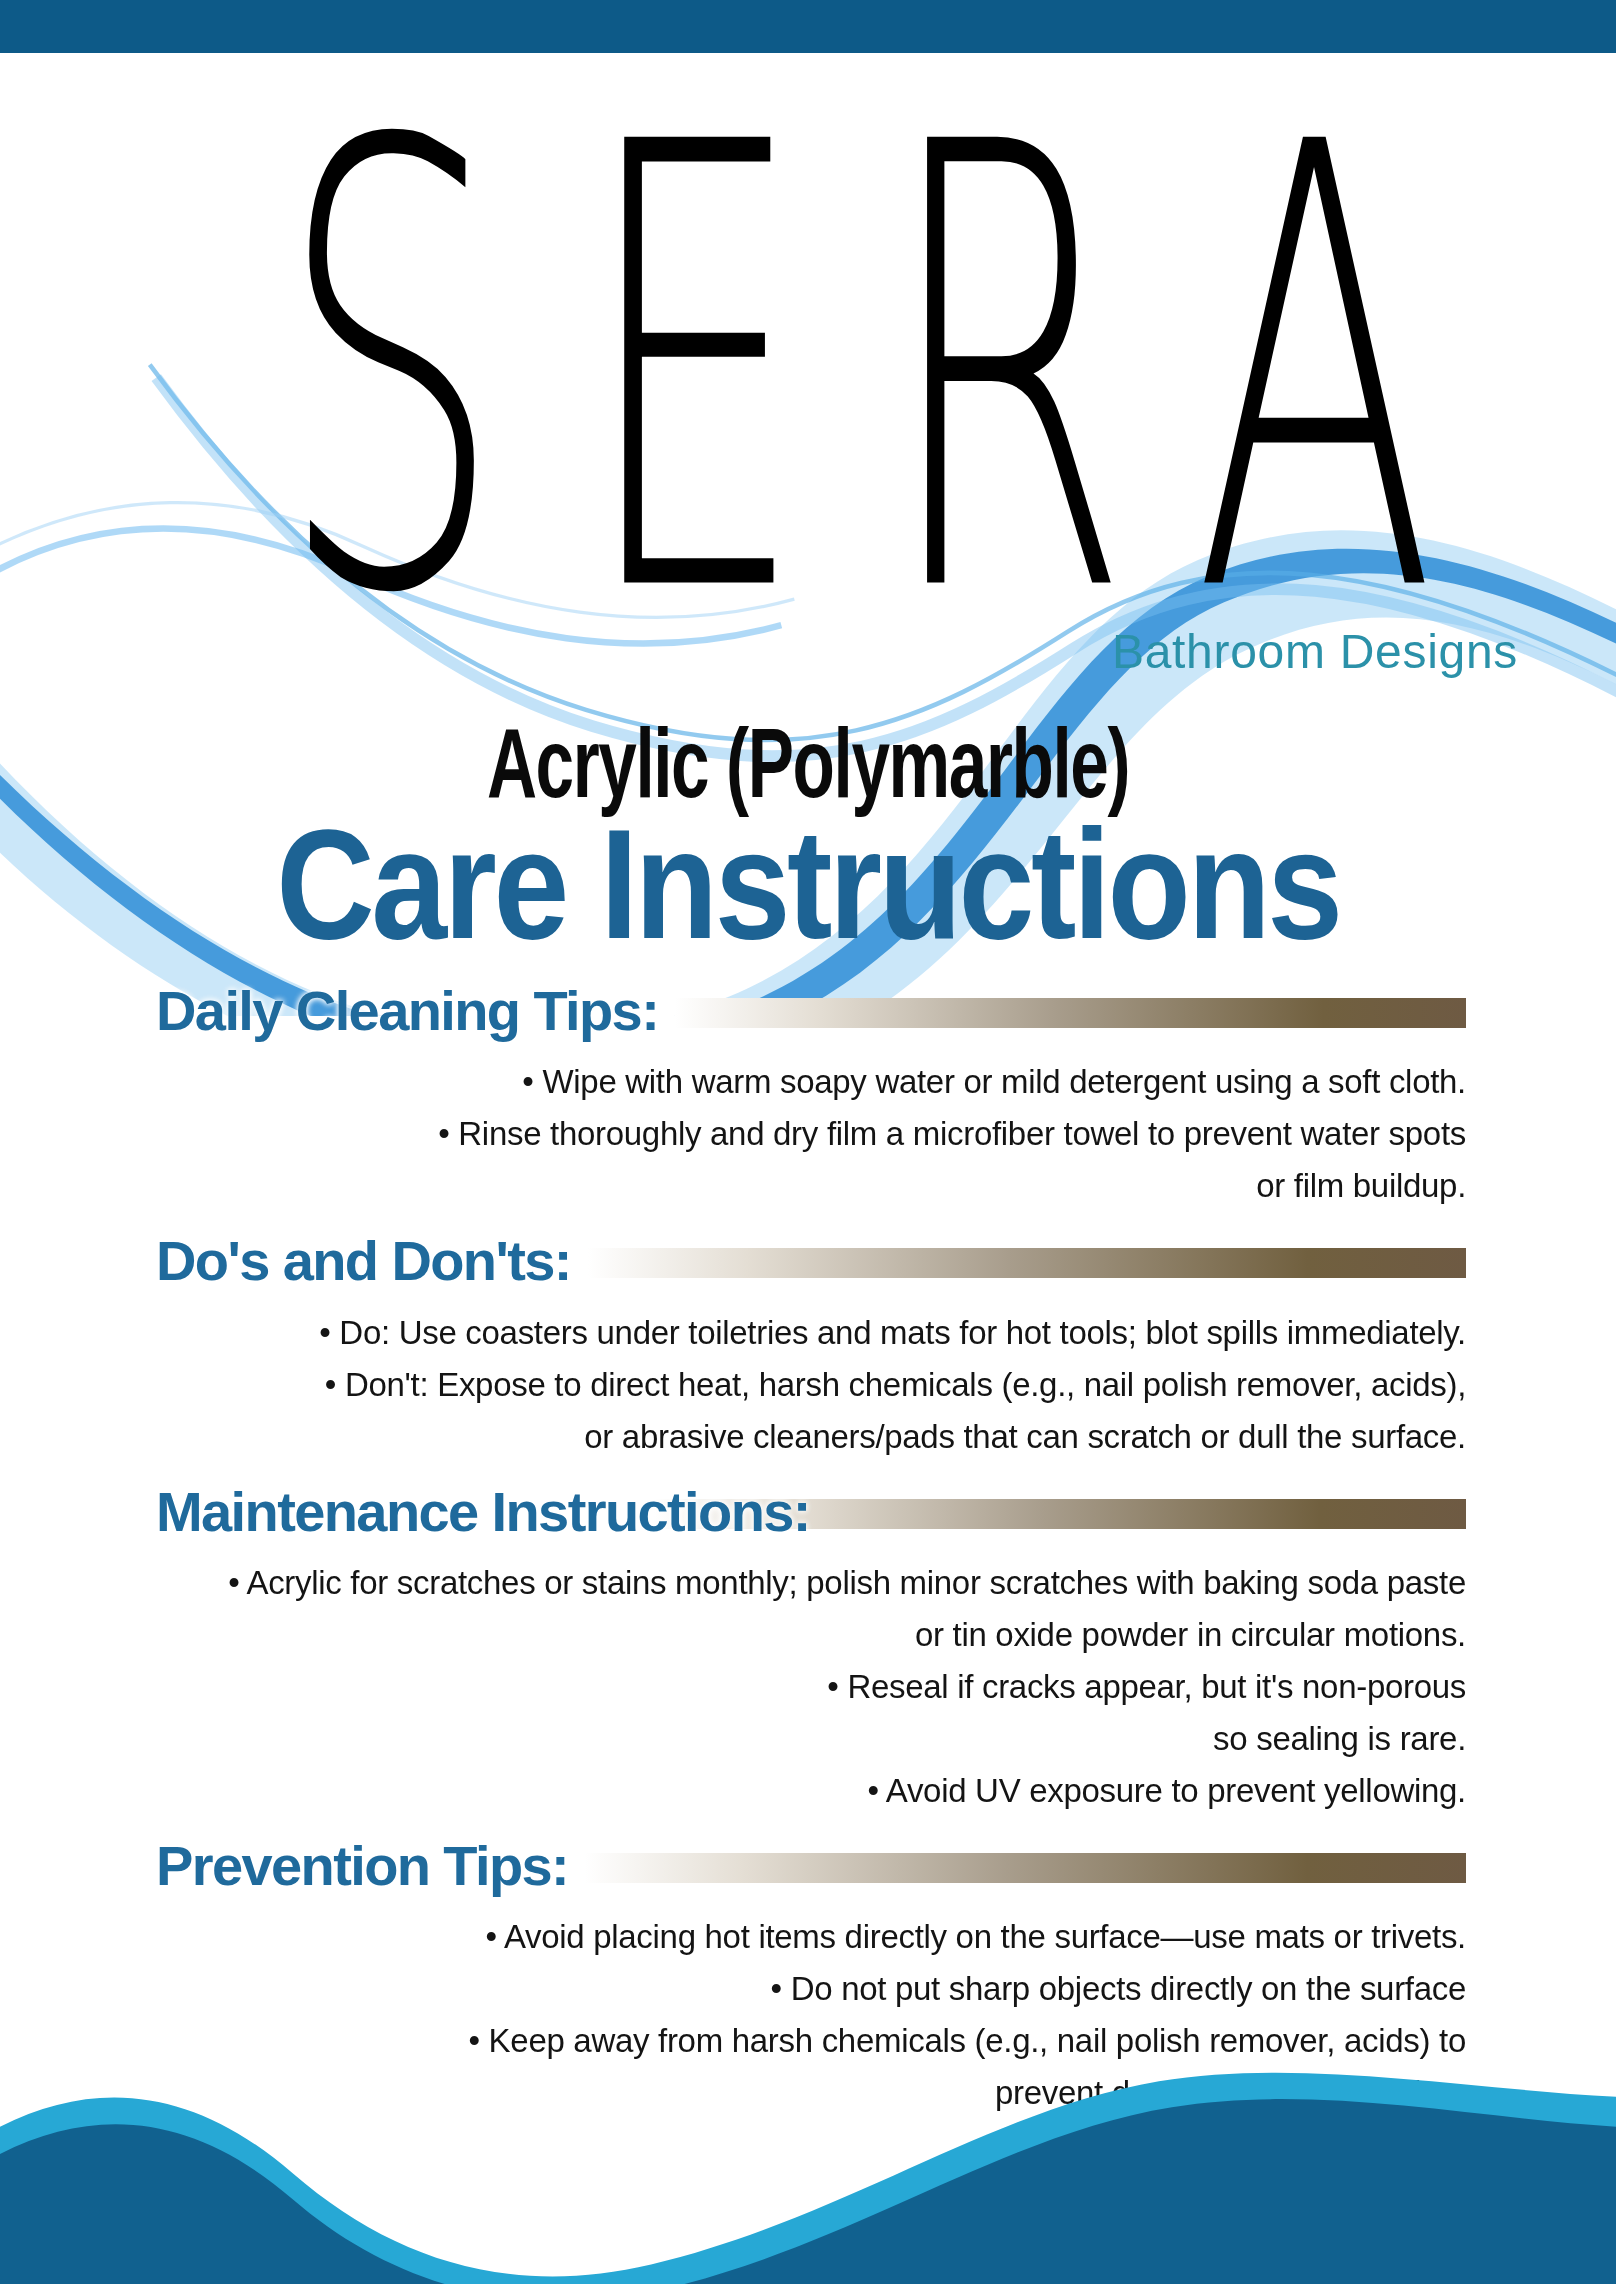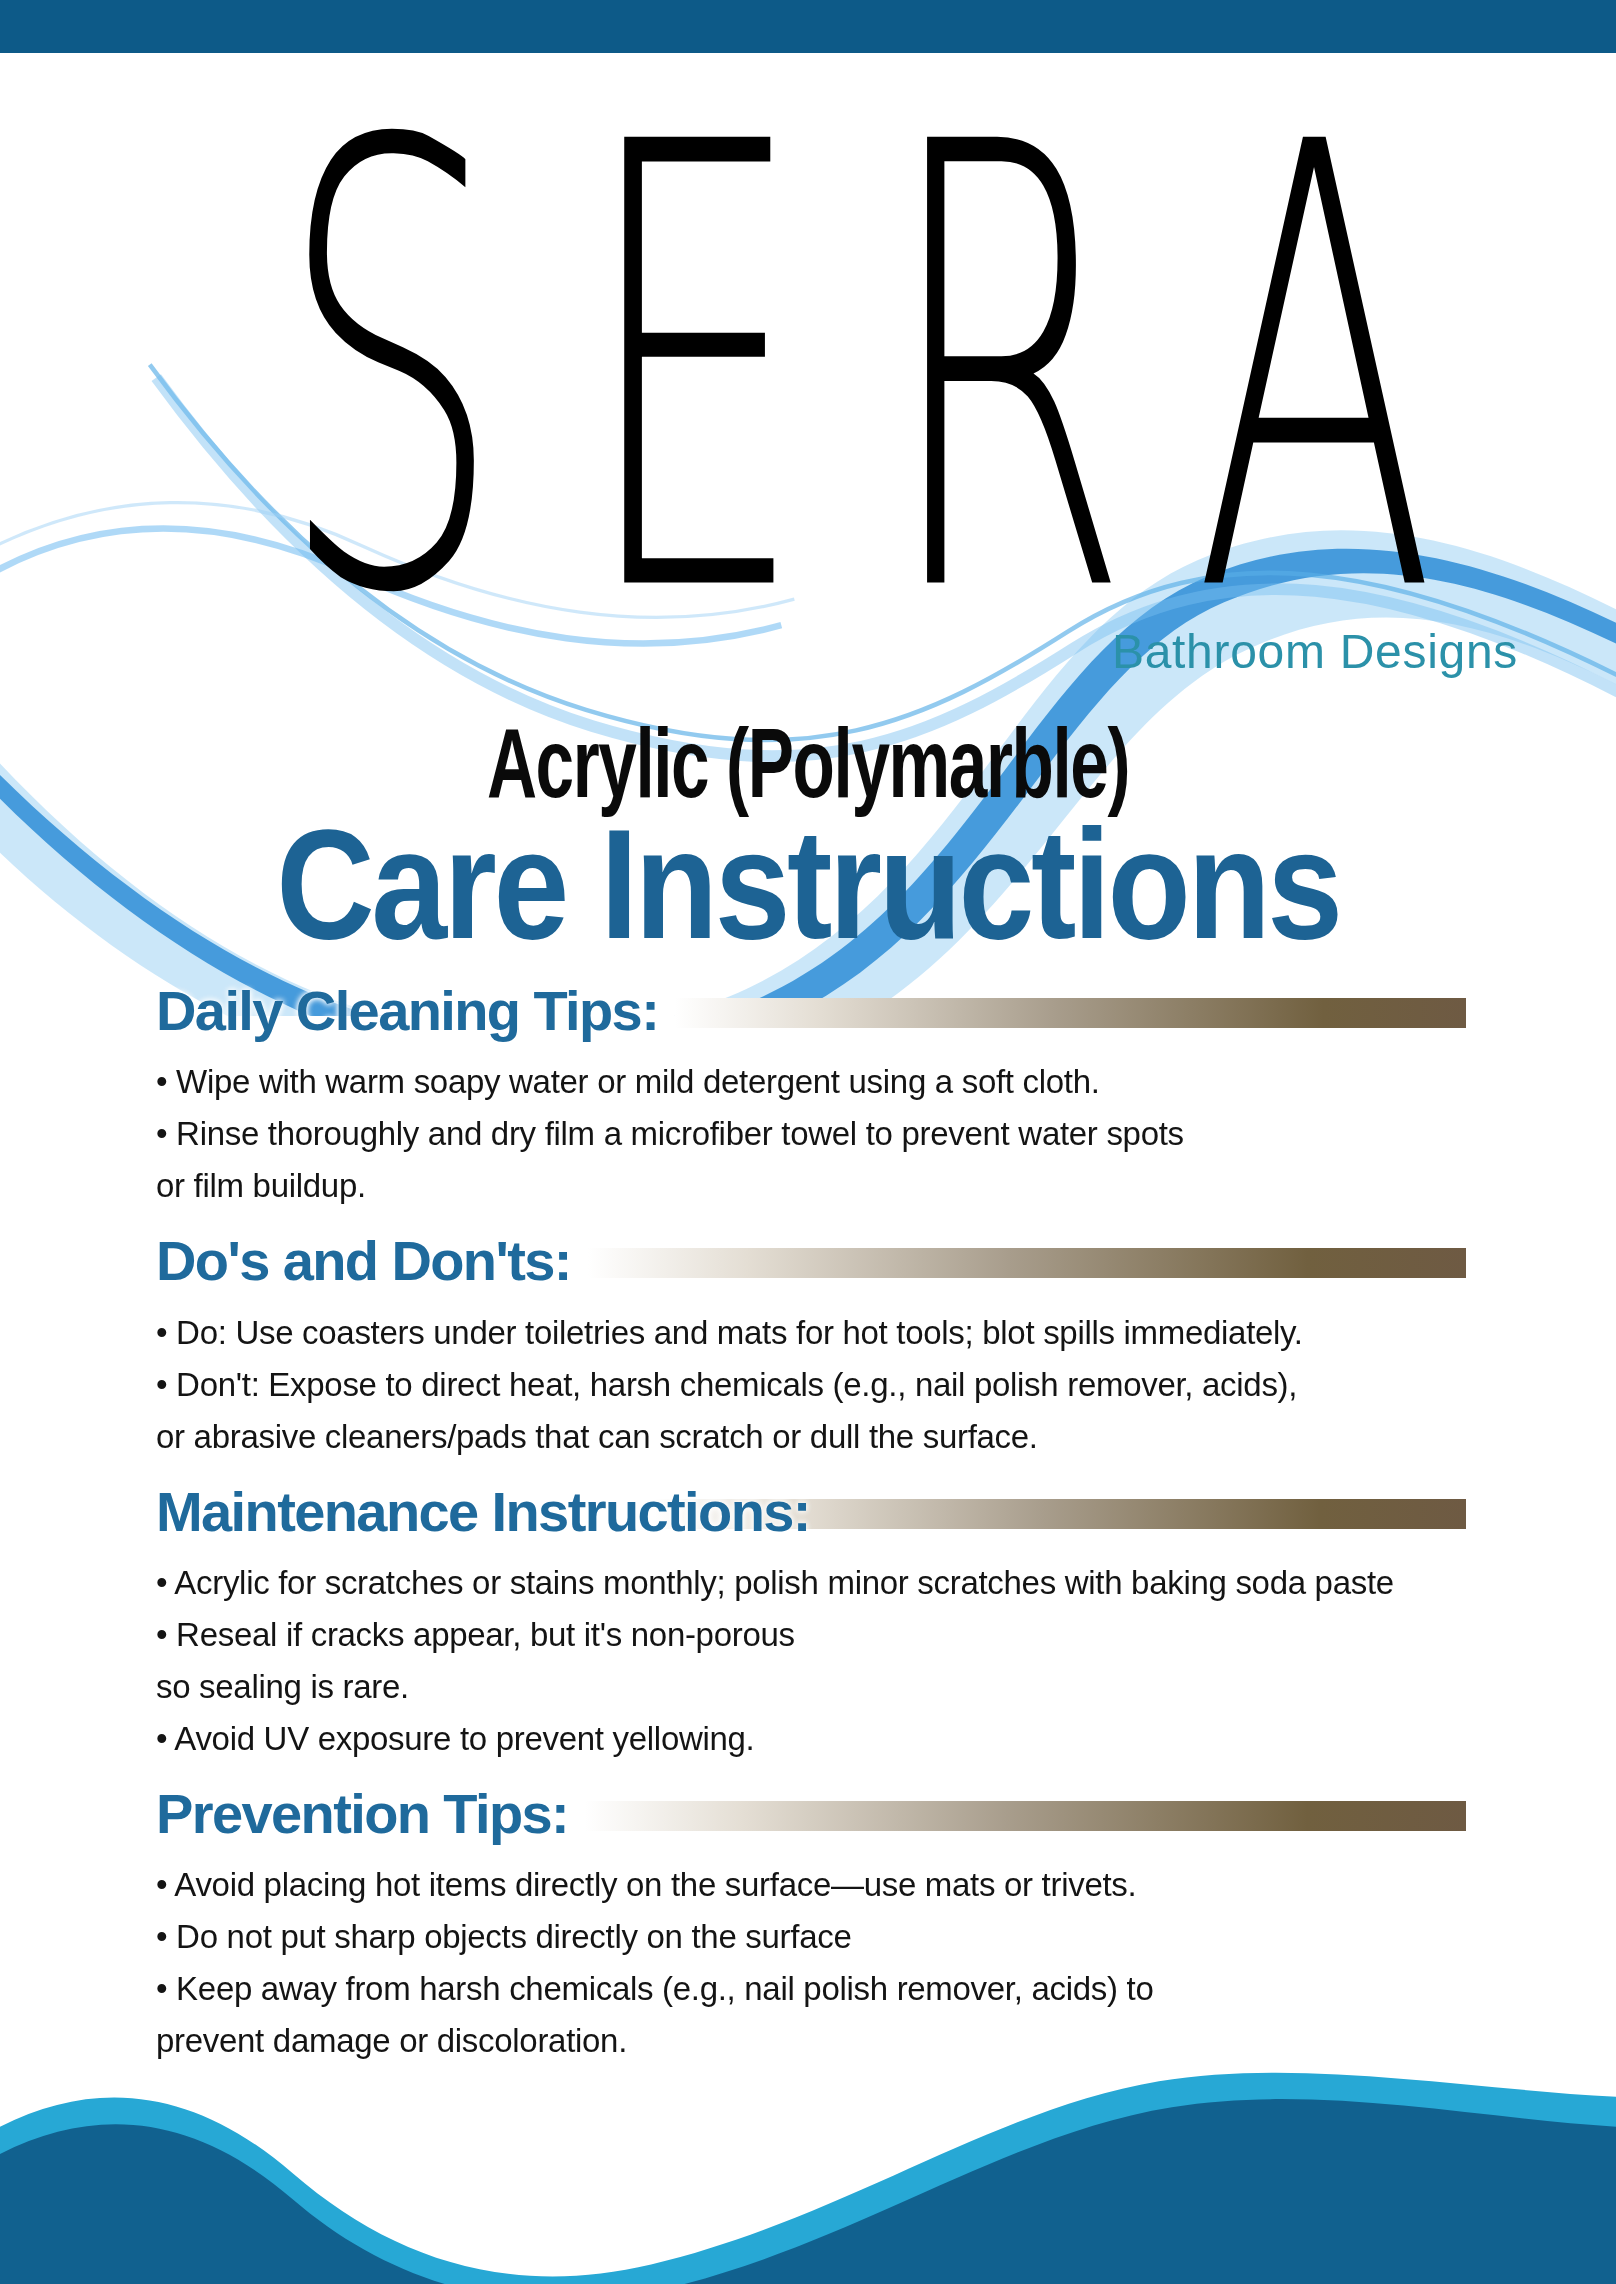--- a/index.html
+++ b/index.html
@@ -18,21 +18,21 @@
            color:var(--tagline-teal,#2b91a9);letter-spacing:0.7px;}
 
   .material{position:absolute;top:713px;left:0;width:100%;text-align:center;
             font-size:99px;line-height:1;font-weight:bold;letter-spacing:-2px;
             transform:scaleX(0.70);transform-origin:center top;color:#0a0a0a;}
 
   .title{position:absolute;top:807px;left:0;width:100%;text-align:center;
          font-size:155px;line-height:1;font-weight:bold;letter-spacing:-3.9px;
          transform:scaleX(0.88);transform-origin:center top;color:var(--title-blue,#1d6394);}
 
-  .sections{position:absolute;top:980px;left:0;right:12px;padding:0 138px 0 156px;}
+  .sections{position:absolute;top:980px;left:0;right:12px;padding:0 138px 0 156px;text-align:right;}
   .sec{margin-bottom:18px;}
   .sec-head{display:flex;align-items:center;margin-bottom:14.3px;}
   .sec-title{margin:0;font-size:56px;line-height:62px;font-weight:bold;white-space:nowrap;
              color:var(--section-heading-blue,#1f6a9c);letter-spacing:-1.6px;
              text-shadow:0 0 6.5px #fff,0 0 6.5px #fff;position:relative;z-index:2;}
   .bar{flex:1;height:30px;margin-left:17px;margin-top:3.9px;position:relative;z-index:1;
        background:linear-gradient(90deg,#ffffff 0%,#e4ded4 18%,#a89d8c 48%,
                   #71603f 82%,var(--divider-dark-brown,#6e5a43) 100%);}
   .sec.overlap .bar{margin-left:-156px;}
 
@@ -93,20 +93,21 @@
       <p class="line">• Don't: Expose to direct heat, harsh chemicals (e.g., nail polish remover, acids),</p>
       <p class="line">or abrasive cleaners/pads that can scratch or dull the surface.</p>
     </section>
 
     <section class="sec overlap">
       <div class="sec-head">
         <h2 class="sec-title">Maintenance Instructions:</h2>
         <div class="bar"></div>
       </div>
       <p class="line">• Acrylic for scratches or stains monthly; polish minor scratches with baking soda paste</p>
+      <p class="line">or tin oxide powder in circular motions.</p>
       <p class="line">• Reseal if cracks appear, but it's non-porous</p>
       <p class="line">so sealing is rare.</p>
       <p class="line">• Avoid UV exposure to prevent yellowing.</p>
     </section>
 
     <section class="sec">
       <div class="sec-head">
         <h2 class="sec-title">Prevention Tips:</h2>
         <div class="bar"></div>
       </div>

